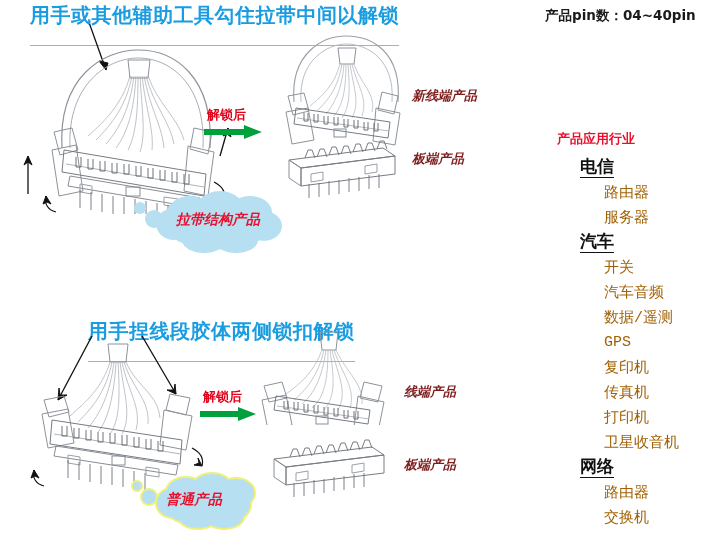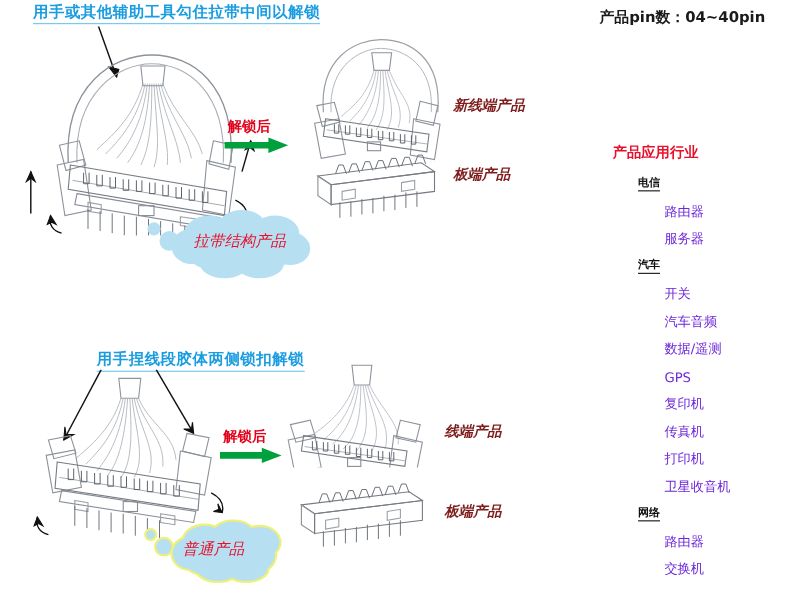--- a/index.html
+++ b/index.html
@@ -7,46 +7,46 @@
     width:726px;height:536px;
     background:#ffffff;
     font-family:"DejaVu Sans","Liberation Sans",sans-serif;
     overflow:hidden;position:relative;
   }
   #stage{position:absolute;left:0;top:0;width:726px;height:536px;}
   .abs{position:absolute;}
 
   
   .caption{
-    color:#1a9ce0;font-weight:bold;font-size:14px;
+    color:#1a9ce0;font-weight:bold;font-size:20px;
     letter-spacing:.5px;white-space:nowrap;
-    border-bottom:1.5px solid #6cc4ef;padding-bottom:1px;
+    border-bottom:1.5px solid #6cc4ef;padding-bottom:16px;
   }
   .unlock-label{
     color:#e2001a;font-weight:bold;font-size:13px;white-space:nowrap;
   }
   .blue-tag{
     color:#7f1d1d;font-weight:bold;font-style:italic;
     font-size:13px;white-space:nowrap;
   }
   .pin-spec{
     color:#1a1a1a;font-weight:bold;font-size:13.5px;white-space:nowrap;
   }
   .sec-title{
     color:#e8112d;font-weight:bold;font-size:13px;white-space:nowrap;
   }
   .ind-head{
-    color:#111;font-weight:bold;font-size:10px;white-space:nowrap;
+    color:#111;font-weight:bold;font-size:17px;white-space:nowrap;
     border-bottom:1.4px solid #111;display:inline-block;line-height:1.15;
   }
   .ind-item{
-    color:#6d28d9;font-size:12px;white-space:nowrap;
+    color:#a16207;font-size:15px;white-space:nowrap;font-family:Liberation Mono, monospace;
   }
   .cloud-text{
-    color:#e8112d;font-weight:normal;font-style:italic;font-size:14px;
+    color:#e8112d;font-weight:bold;font-style:italic;font-size:14px;
     white-space:nowrap;
   }
   .ind-list{position:absolute;}
   .ind-row{height:25px;display:flex;align-items:center;}
   .ind-row.head{padding-left:24px;}
   .ind-row.item{padding-left:48px;}
 </style>
 </head>
 <body>
 

